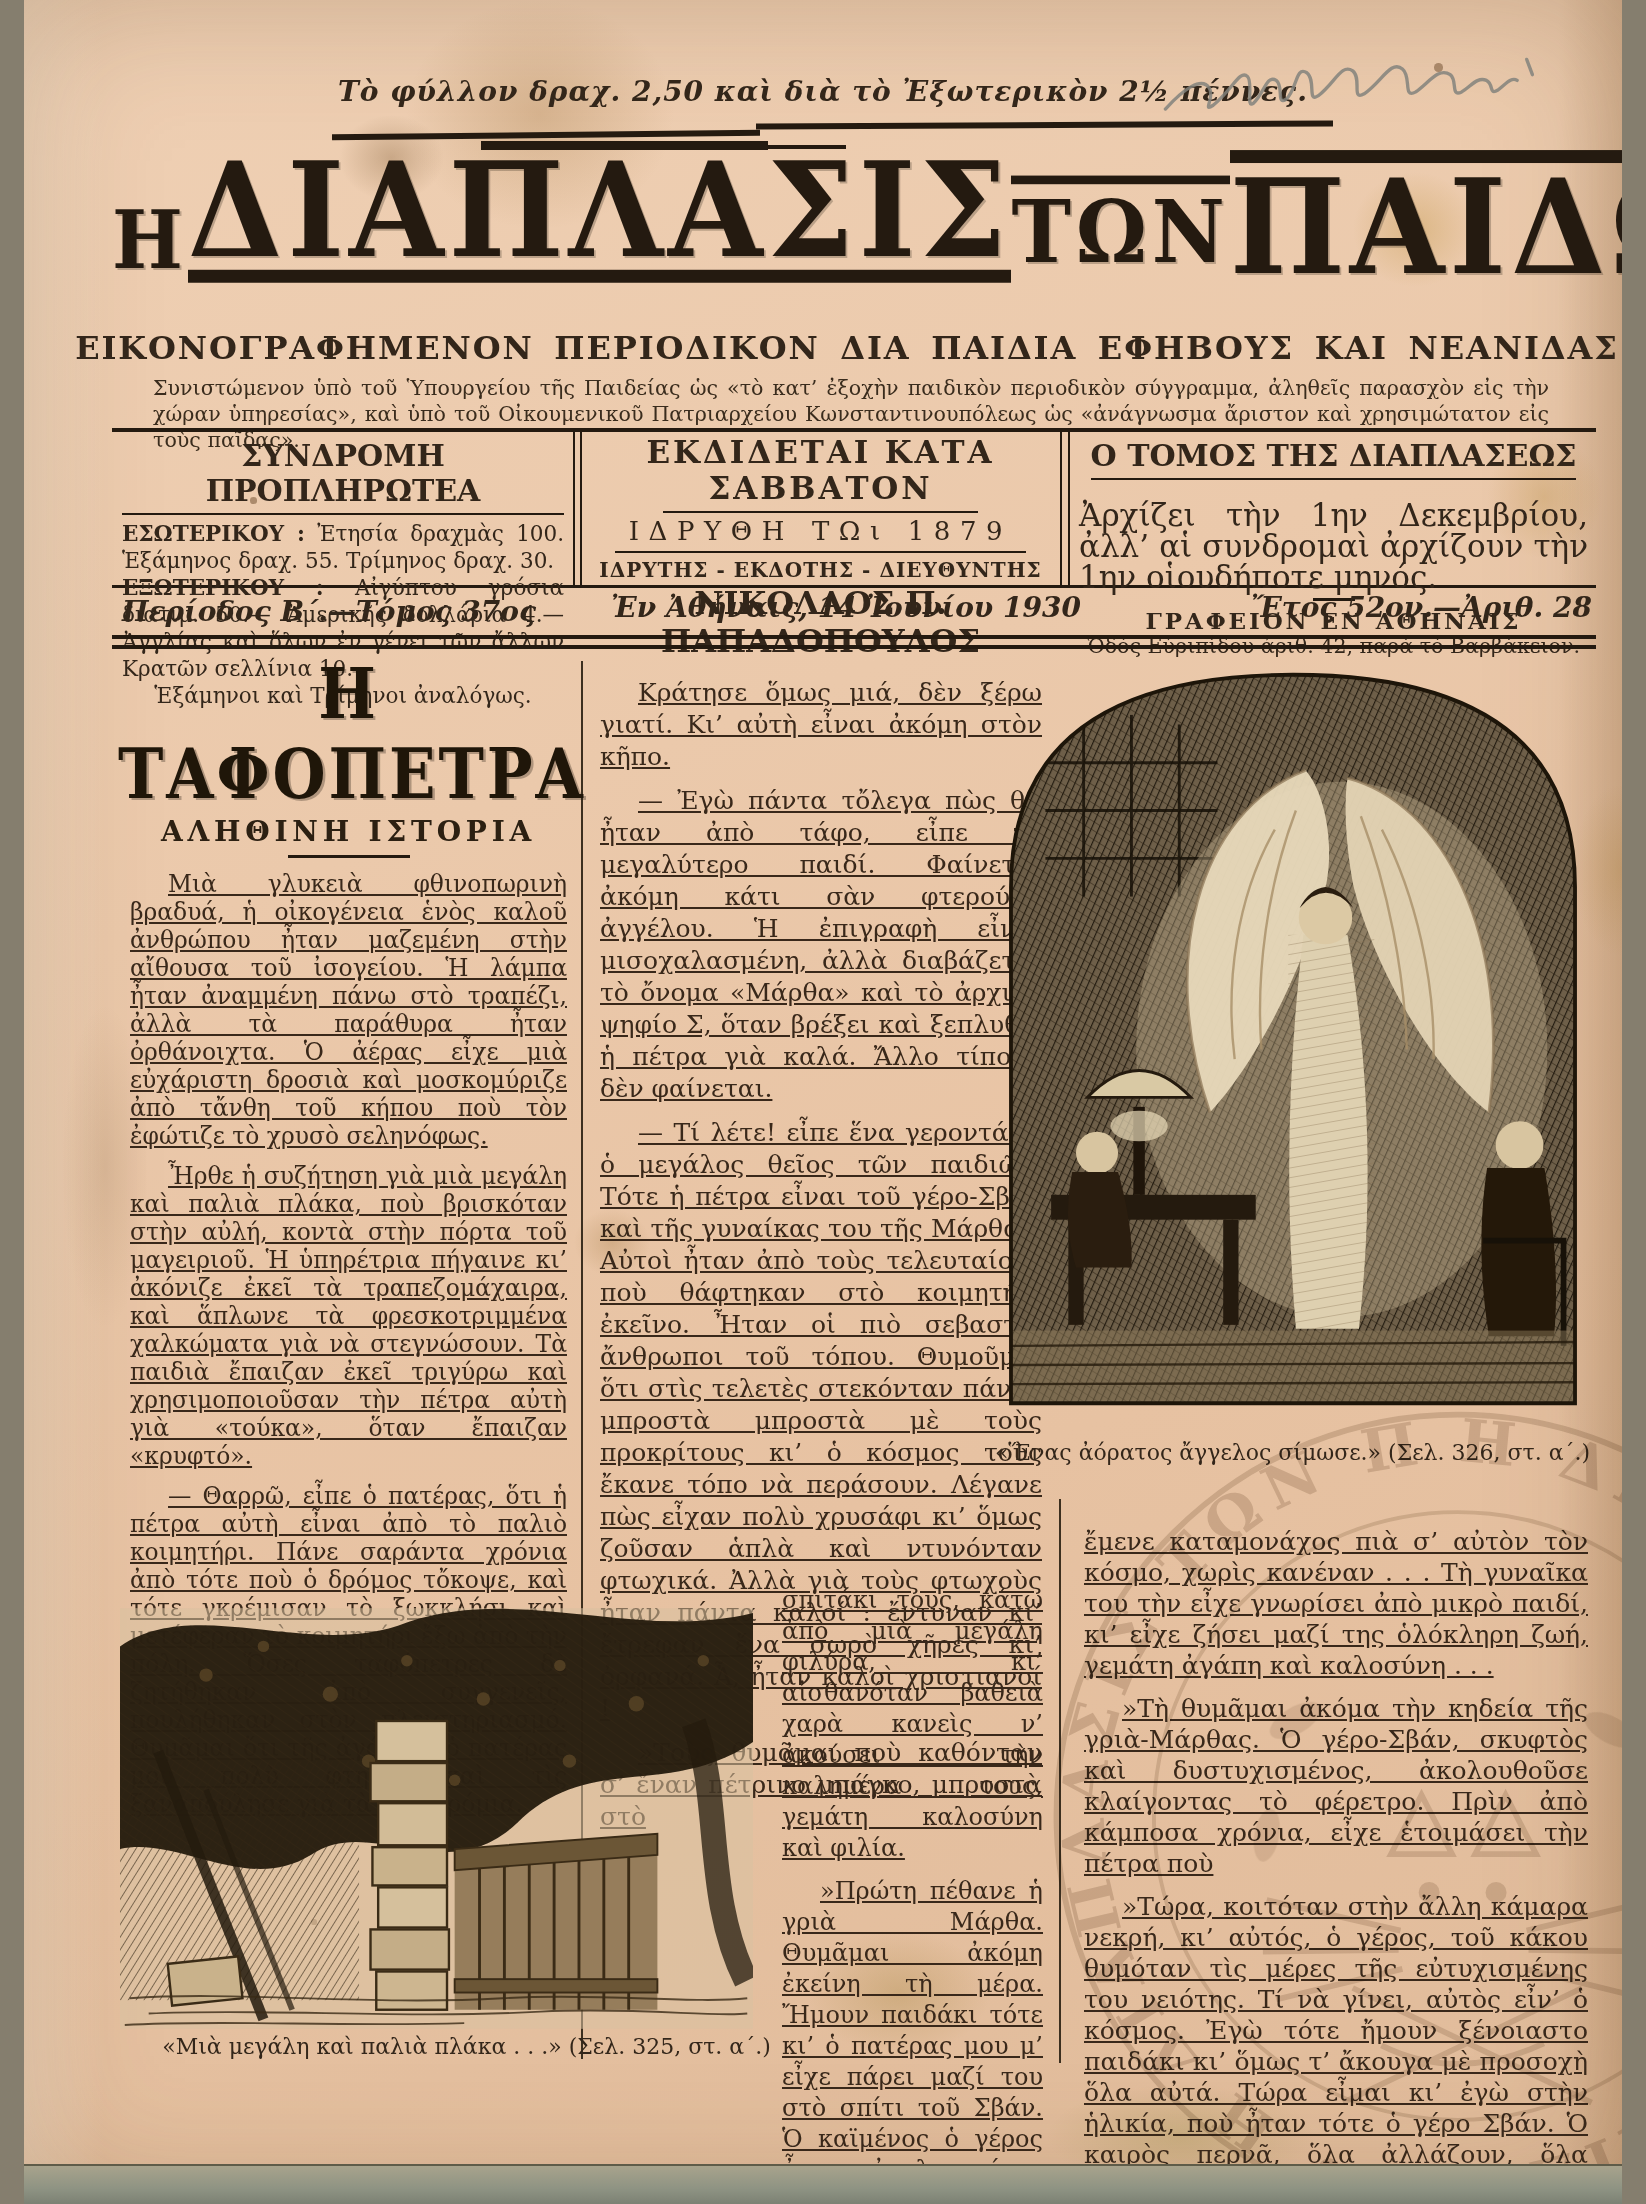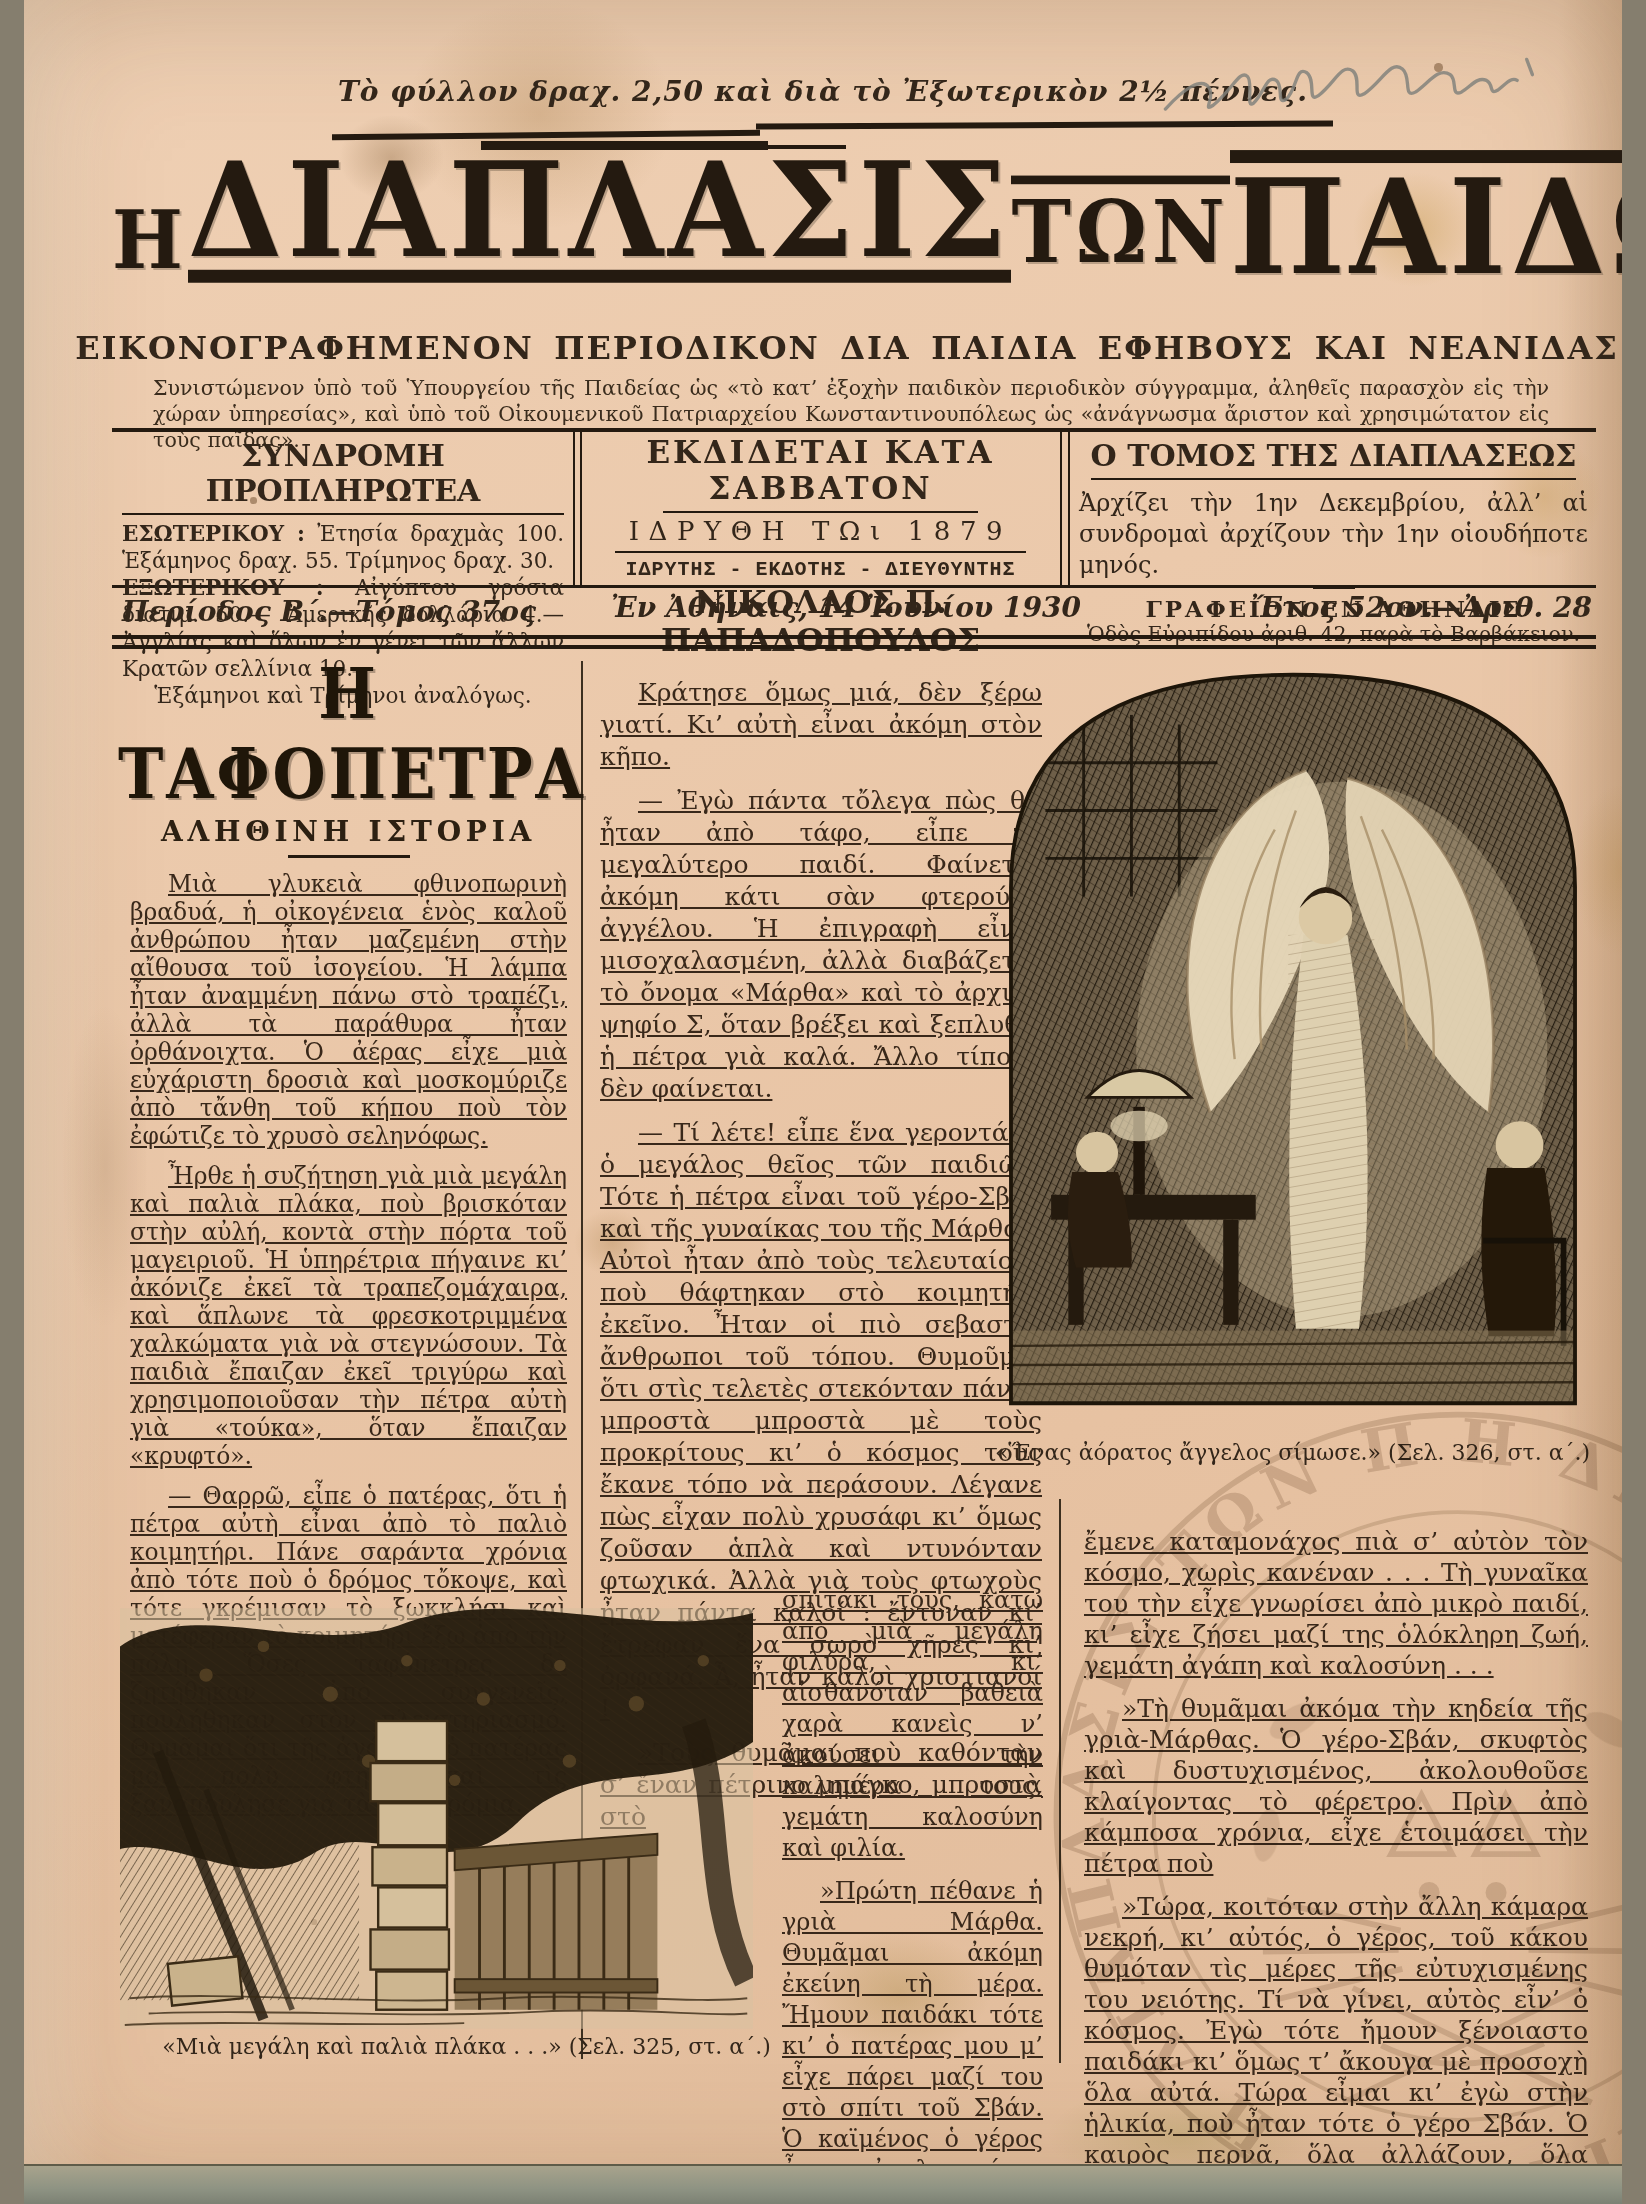--- a/index.html
+++ b/index.html
@@ -104,29 +104,29 @@
       <span>Αἰγύπτου γρόσια διατιμ. 50.— Ἀμερικῆς δολλάρια 4.— Ἀγγλίας καὶ ὅλων ἐν γένει τῶν ἄλλων Κρατῶν σελλίνια 10.</span>
     </div>
     <div class="boxtext" style="text-align:center;">Ἑξάμηνοι καὶ Τρίμηνοι ἀναλόγως.</div>
   </div>
 
   <div class="abs" style="left:568px;top:434px;width:457px;text-align:center;">
     <div style="font-size:31px;font-weight:bold;letter-spacing:2.9px;">ΕΚΔΙΔΕΤΑΙ ΚΑΤΑ ΣΑΒΒΑΤΟΝ</div>
     <div class="rule" style="width:315px;height:1.9px;margin:4.8px auto 3.8px auto;"></div>
     <div style="font-size:26px;letter-spacing:9.6px;">ΙΔΡΥΘΗ ΤΩι 1879</div>
     <div class="rule" style="width:411px;height:1.9px;margin:4.8px auto 4.8px auto;"></div>
-    <div style="font-size:20px;font-weight:bold;letter-spacing:1px;font-family:Liberation Mono, monospace;">ΙΔΡΥΤΗΣ - ΕΚΔΟΤΗΣ - ΔΙΕΥΘΥΝΤΗΣ</div>
+    <div style="font-size:20px;font-weight:bold;letter-spacing:1px;">ΙΔΡΥΤΗΣ - ΕΚΔΟΤΗΣ - ΔΙΕΥΘΥΝΤΗΣ</div>
     <div style="font-size:32px;font-weight:bold;margin-top:1.9px;">ΝΙΚΟΛΑΟΣ Π. ΠΑΠΑΔΟΠΟΥΛΟΣ</div>
   </div>
 
   <div class="abs" style="left:1055px;top:438px;width:509px;text-align:center;">
     <div class="boxh" style="font-size:30px;">
       <span class="u">Ο ΤΟΜΟΣ ΤΗΣ ΔΙΑΠΛΑΣΕΩΣ</span>
     </div>
-    <div style="font-size:24px;line-height:31px;text-align:justify;margin-top:8px;">Ἀρχίζει τὴν 1ην Δεκεμβρίου, ἀλλ’ αἱ συνδρομαὶ ἀρχίζουν τὴν 1ην οἱουδήποτε μηνός.</div>
+    <div style="font-size:31px;line-height:31px;text-align:justify;margin-top:20px;">Ἀρχίζει τὴν 1ην Δεκεμβρίου, ἀλλ’ αἱ συνδρομαὶ ἀρχίζουν τὴν 1ην οἱουδήποτε μηνός.</div>
     <div class="rule" style="width:42px;height:2.9px;margin:5.7px auto 5.7px auto;"></div>
     <div style="font-size:23px;font-weight:bold;letter-spacing:2.9px;">ΓΡΑΦΕΙΟΝ ΕΝ ΑΘΗΝΑΙΣ</div>
     <div style="font-size:20.6px;">Ὁδὸς Εὐριπίδου ἀριθ. 42, παρὰ τὸ Βαρβάκειον.</div>
   </div>
 
   <div class="abs issue" style="left:98px;top:595px;">Περίοδος Β΄.—Τόμος 37ος</div>
   <div class="abs issue" style="left:516px;top:591px;width:612px;text-align:center;">Ἐν Ἀθήναις, 14 Ἰουνίου 1930</div>
   <div class="abs issue" style="left:1224px;top:591px;width:344px;text-align:right;">Ἔτος 52ον.—Ἀριθ. 28</div>
   <div class="abs rule" style="left:88px;top:635px;width:1484px;height:3.8px;"></div>
   <div class="abs rule" style="left:88px;top:645px;width:1484px;height:3.8px;"></div>

